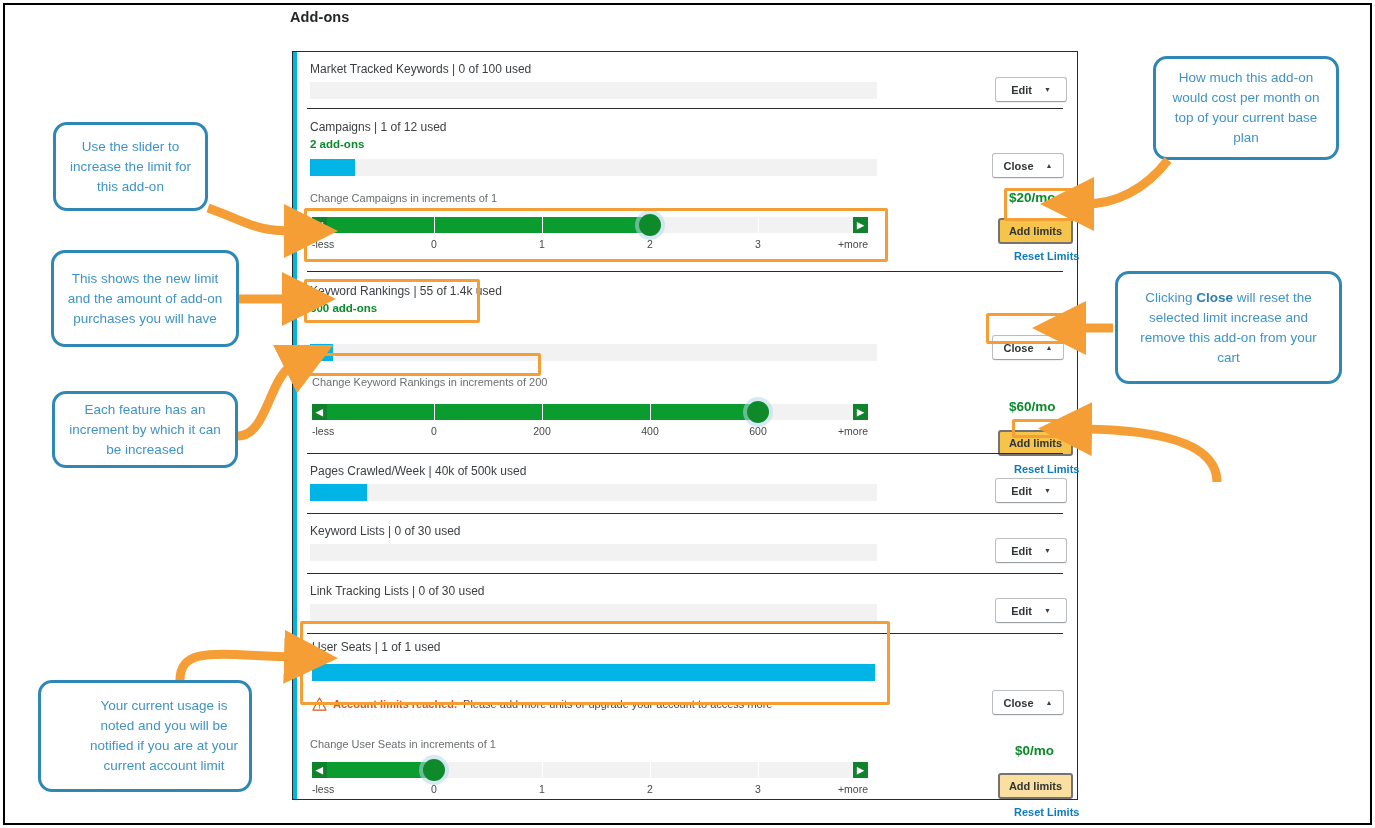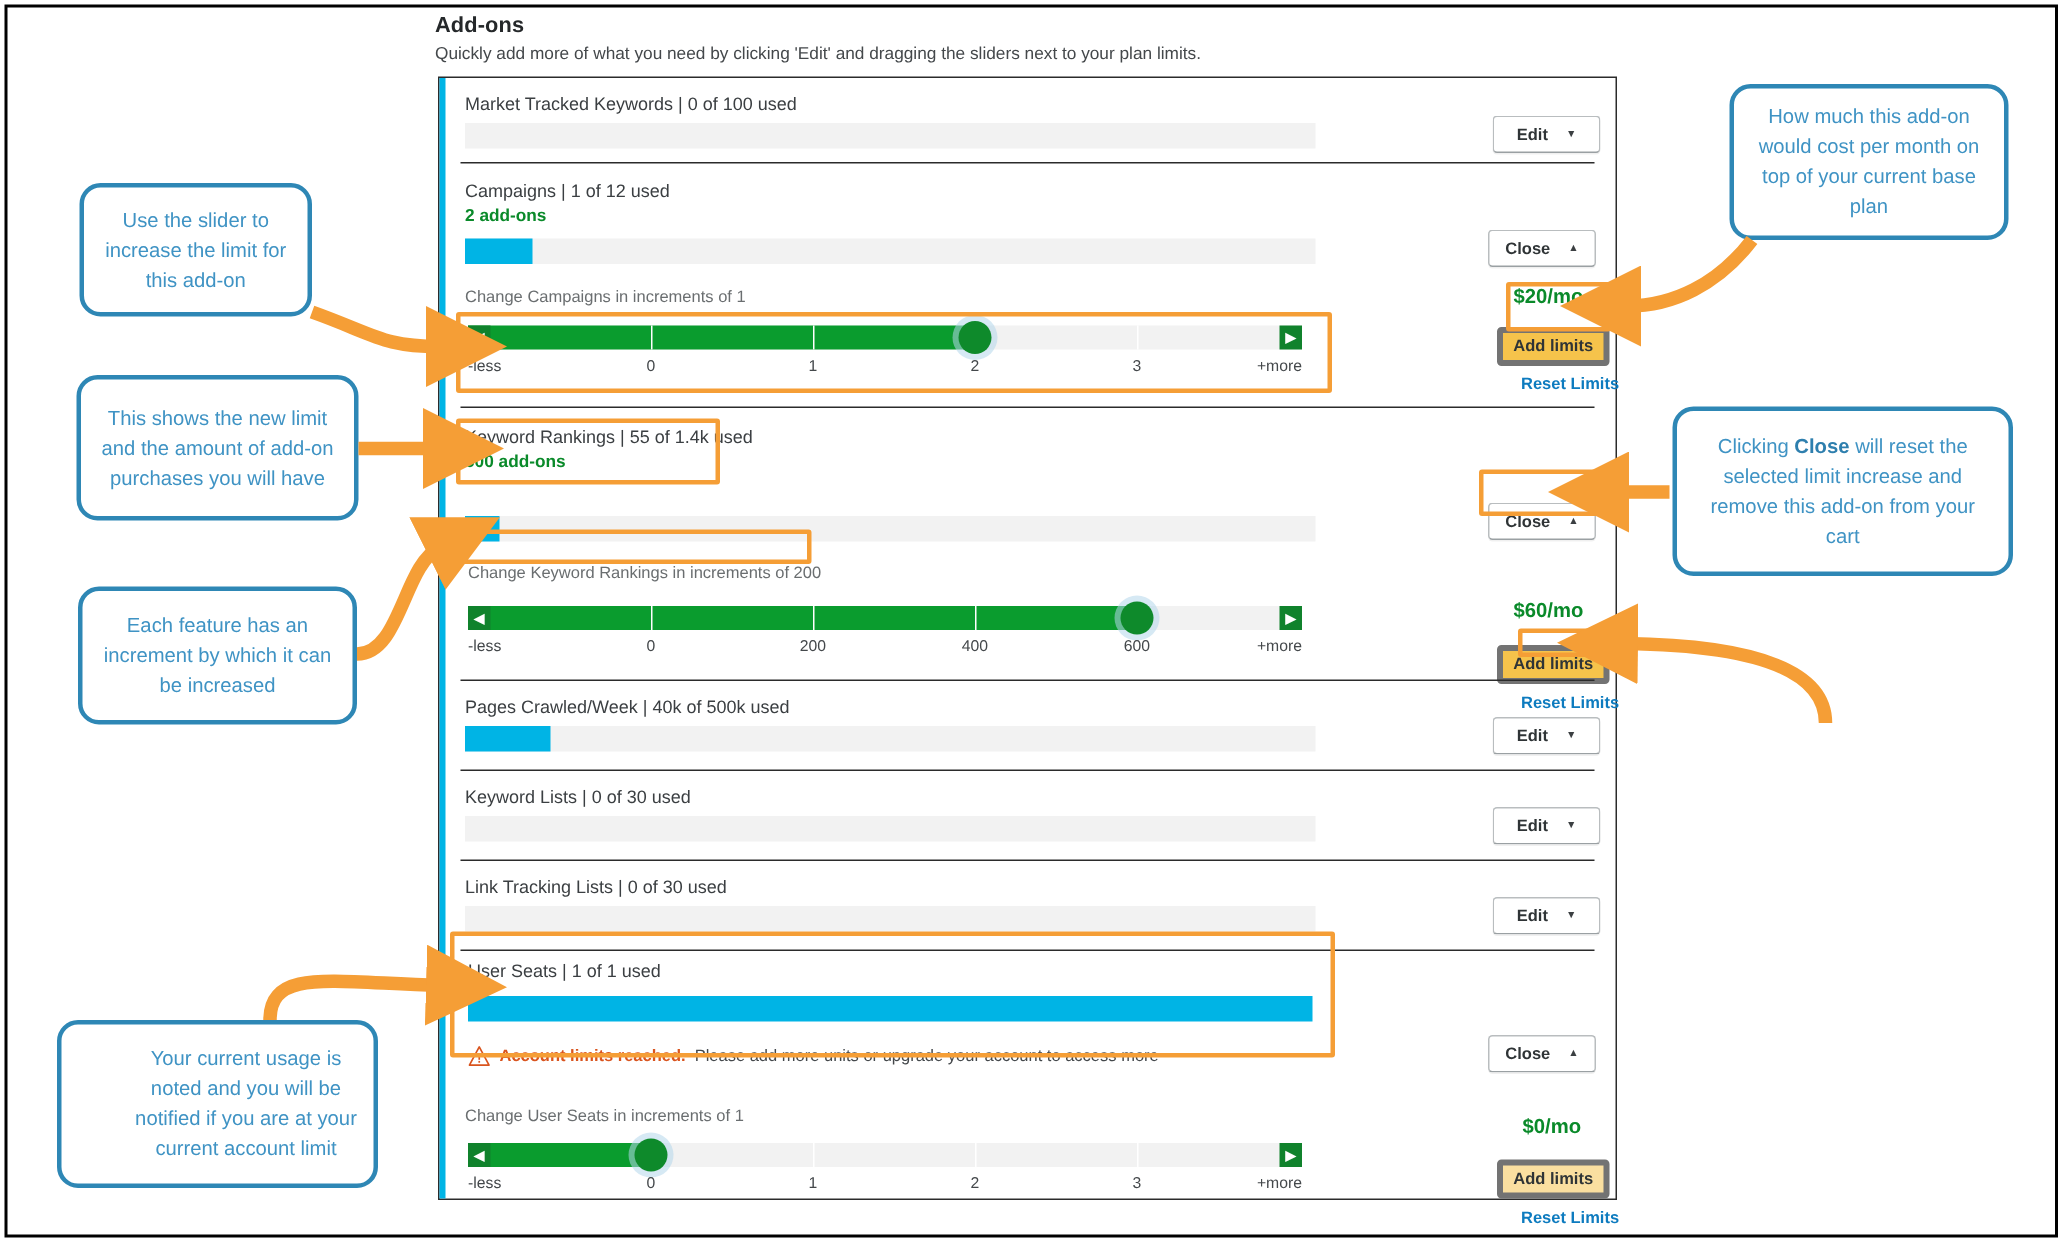--- a/index.html
+++ b/index.html
@@ -64,21 +64,21 @@
     background:#0e8a2b; box-shadow:0 0 0 4px rgba(180,215,235,.55);
     cursor:pointer;
   }
   .scale { position:absolute; width:100%; height:14px; }
   .scale span{ position:absolute; font-size:10.5px; color:#44484b; white-space:nowrap; transform:translateX(-50%); }
   .scale span.first{ transform:none; left:0; }
   .scale span.last{ transform:none; right:0; }
 
   .price{ position:absolute; font-size:13.5px; font-weight:bold; color:#0a8a2a; white-space:nowrap;}
   .addlimits{
-    position:absolute; width:75px; height:26px; border:4px solid #737373; border-radius:3px;
+    position:absolute; width:75px; height:26px; border:2px solid #737373; border-radius:3px;
     background:#f7c köz; background:#f8c council;
     display:flex; align-items:center; justify-content:center;
     font-size:11px; font-weight:bold; color:#2f3436; cursor:pointer;
   }
   .addlimits.active{ background:#f6c34b; }
   .addlimits.dim{ background:#fadfa0; }
   .resetlimits{ position:absolute; font-size:11px; font-weight:bold; color:#0d7bbf; cursor:pointer; white-space:nowrap;}
 
   
   .warn { position:absolute; font-size:11px; color:#44484b; white-space:nowrap; display:flex; align-items:center; gap:6px;}
@@ -98,21 +98,20 @@
 
   svg.arrowlayer{ position:absolute; left:0; top:0; width:1375px; height:828px; pointer-events:none;}
 </style>
 </head>
 <body>
 
 <div id="frame">
 
   <div id="hdr">
     <div class="title">Add-ons</div>
-    <div class="sub">Quickly add more of what you need by clicking 'Edit' and dragging the sliders next to your plan limits.</div>
   </div>
 
   <div id="card">
     <div class="cyanedge"></div>
 
     <div class="row" style="top:0;height:56px;">
       <div class="feat-label" style="left:17px; top:10px;">Market Tracked Keywords | 0 of 100 used</div>
       <div class="pbar" style="left:17px; top:30px; width:567px;">
         <div class="fill" style="width:0%"></div>
       </div>
@@ -297,21 +296,21 @@
   <div class="hl" style="left:295px; top:616px; width:590px; height:84px;"></div>
 
   <div class="callout" style="left:48px; top:117px; width:155px; height:89px;">
     <span>Use the slider to increase the limit for this add-on</span>
   </div>
 
   <div class="callout" style="left:46px; top:245px; width:188px; height:97px;">
     <span>This shows the new limit and the amount of add-on purchases you will have</span>
   </div>
 
-  <div class="callout" style="left:47px; top:386px; width:186px; height:92px;">
+  <div class="callout" style="left:47px; top:386px; width:186px; height:77px;">
     <span>Each feature has an increment by which it can be increased</span>
   </div>
 
   <div class="callout" style="left:33px; top:675px; width:214px; height:112px;padding-left:48px;">
     <span>Your current usage is noted and you will be notified if you are at your current account limit</span>
   </div>
 
   <div class="callout" style="left:1148px; top:51px; width:186px; height:104px;">
     <span>How much this add-on would cost per month on top of your current base plan</span>
   </div>

